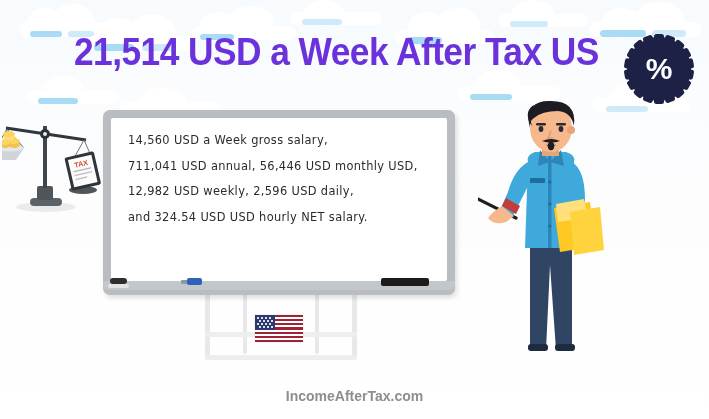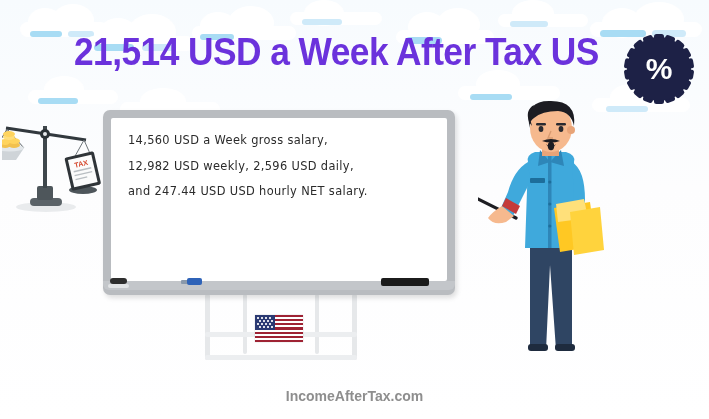--- a/index.html
+++ b/index.html
@@ -406,22 +406,23 @@
     <div class="star" style="left:4px; top:11px;"></div>
     <div class="star" style="left:8px; top:11px;"></div>
     <div class="star" style="left:12px; top:11px;"></div>
     <div class="star" style="left:16px; top:11px;"></div>
   </div>
 
   <div id="board">
     <div id="board-inner">
       <div id="board-text">
         <div class="line">14,560 USD a Week gross salary,</div>
+        <div class="line">711,041 USD annual, 56,446 USD monthly USD,</div>
         <div class="line">12,982 USD weekly, 2,596 USD daily,</div>
-        <div class="line">and 247.44 USD USD hourly NET salary.</div>
+        <div class="line">and 324.54 USD USD hourly NET salary.</div>
       </div>
     </div>
     <div id="tray">
       <div class="eraser-b"></div>
       <div class="eraser"></div>
       <div class="marker-cap"></div>
       <div class="marker-blue"></div>
       <div class="marker-black"></div>
     </div>
   </div>

